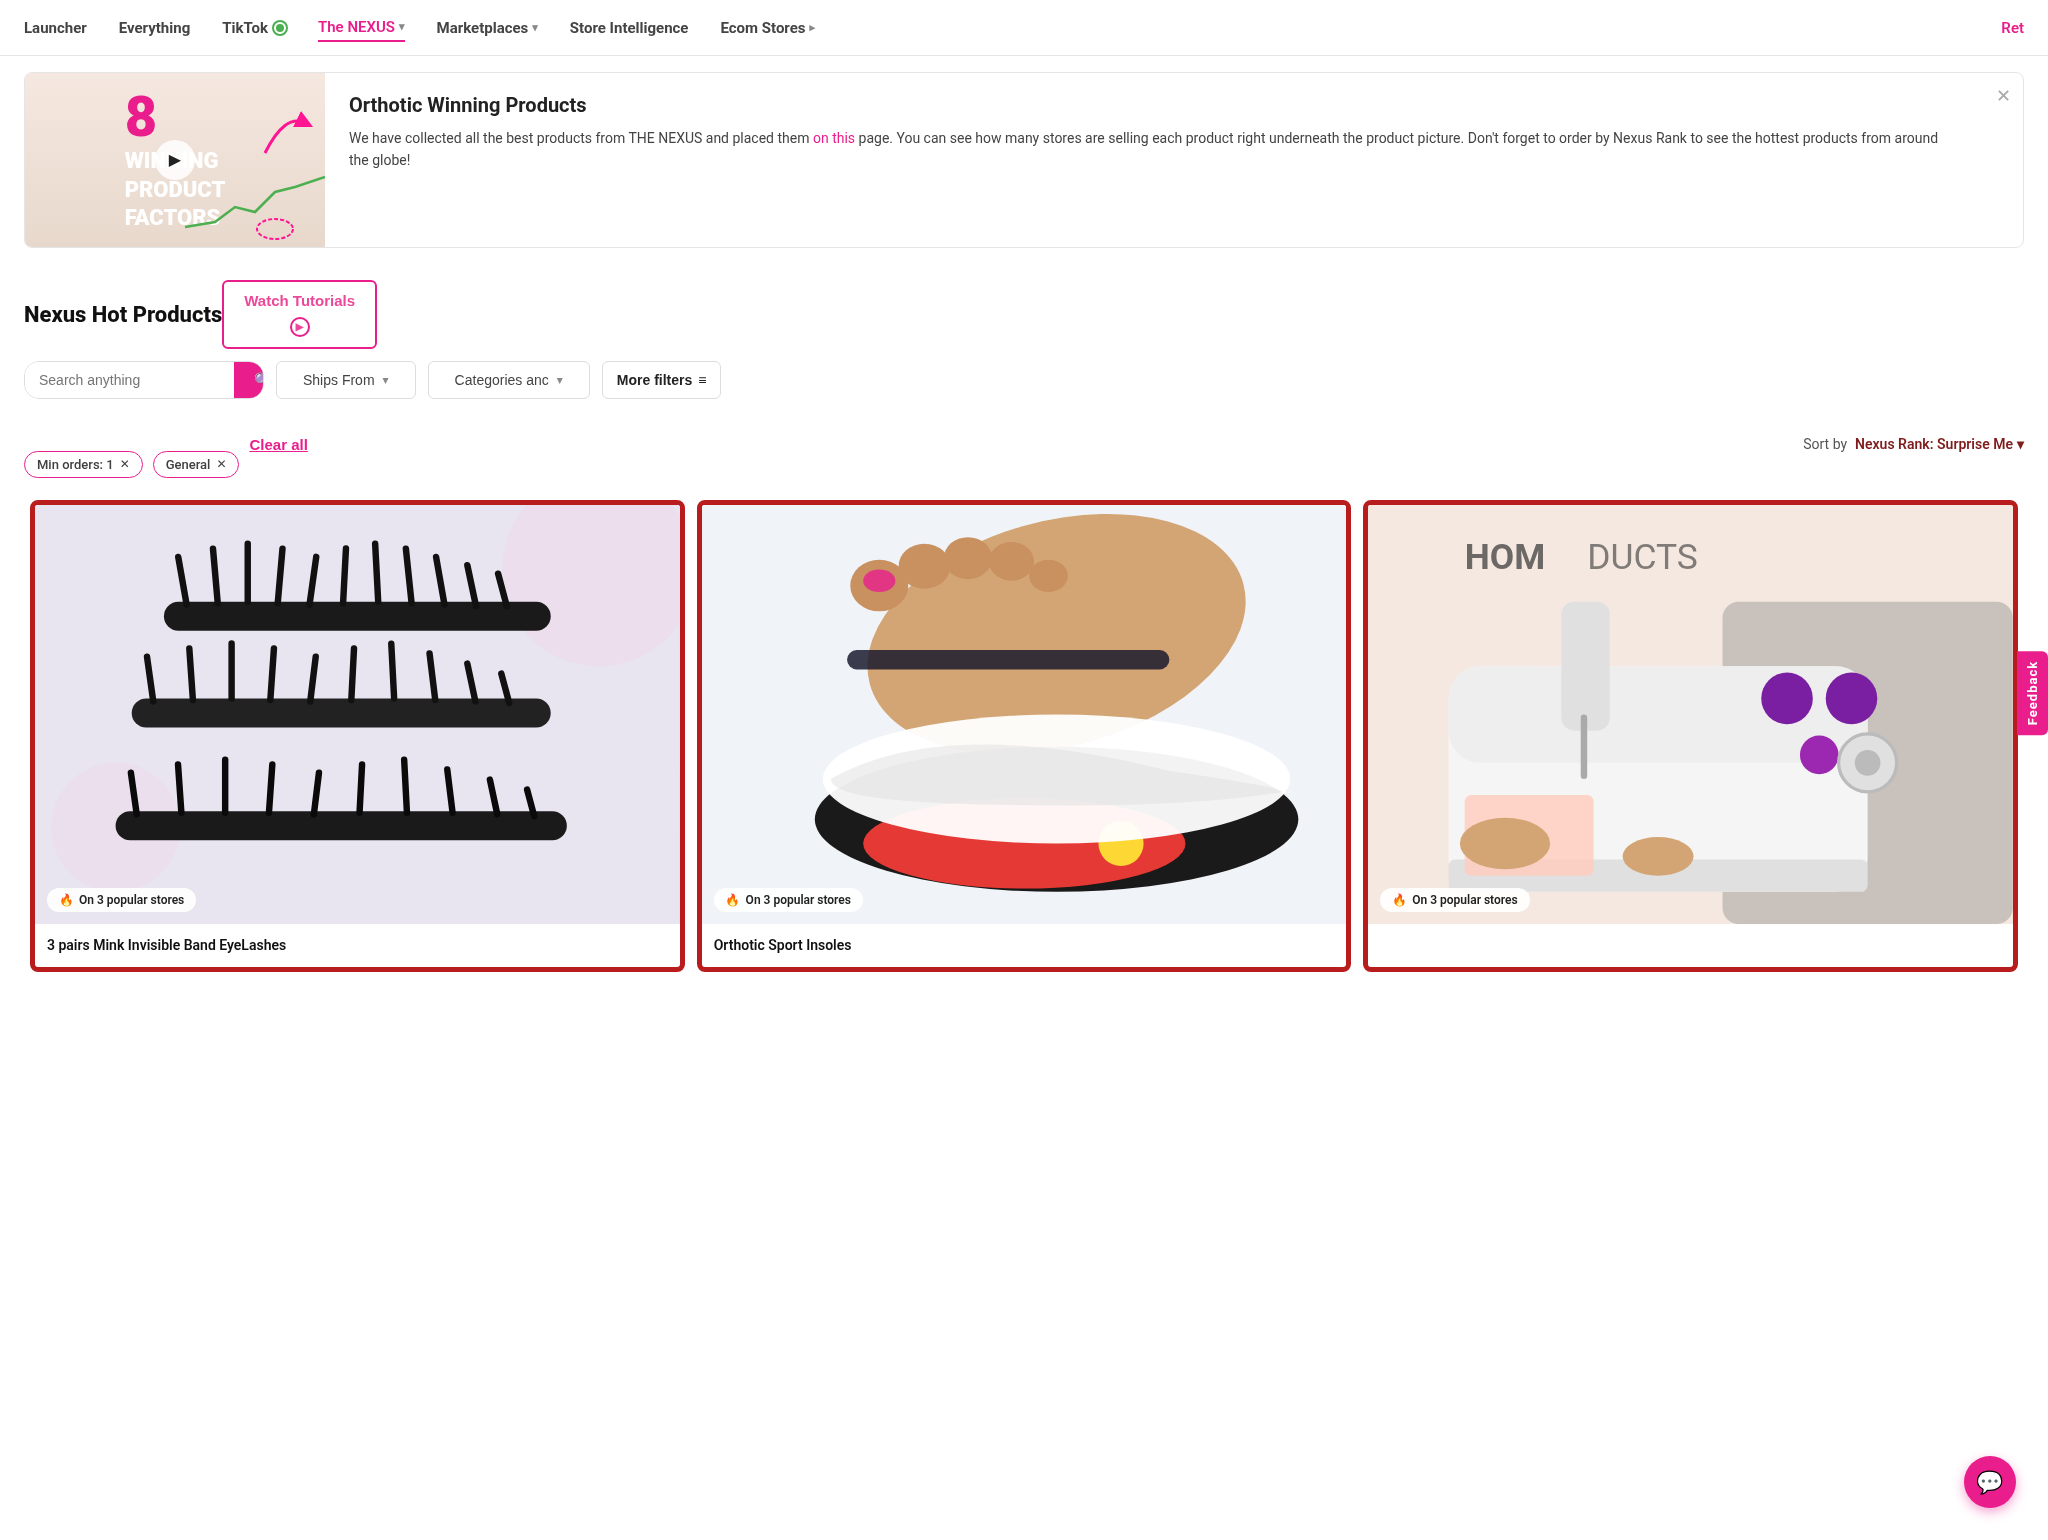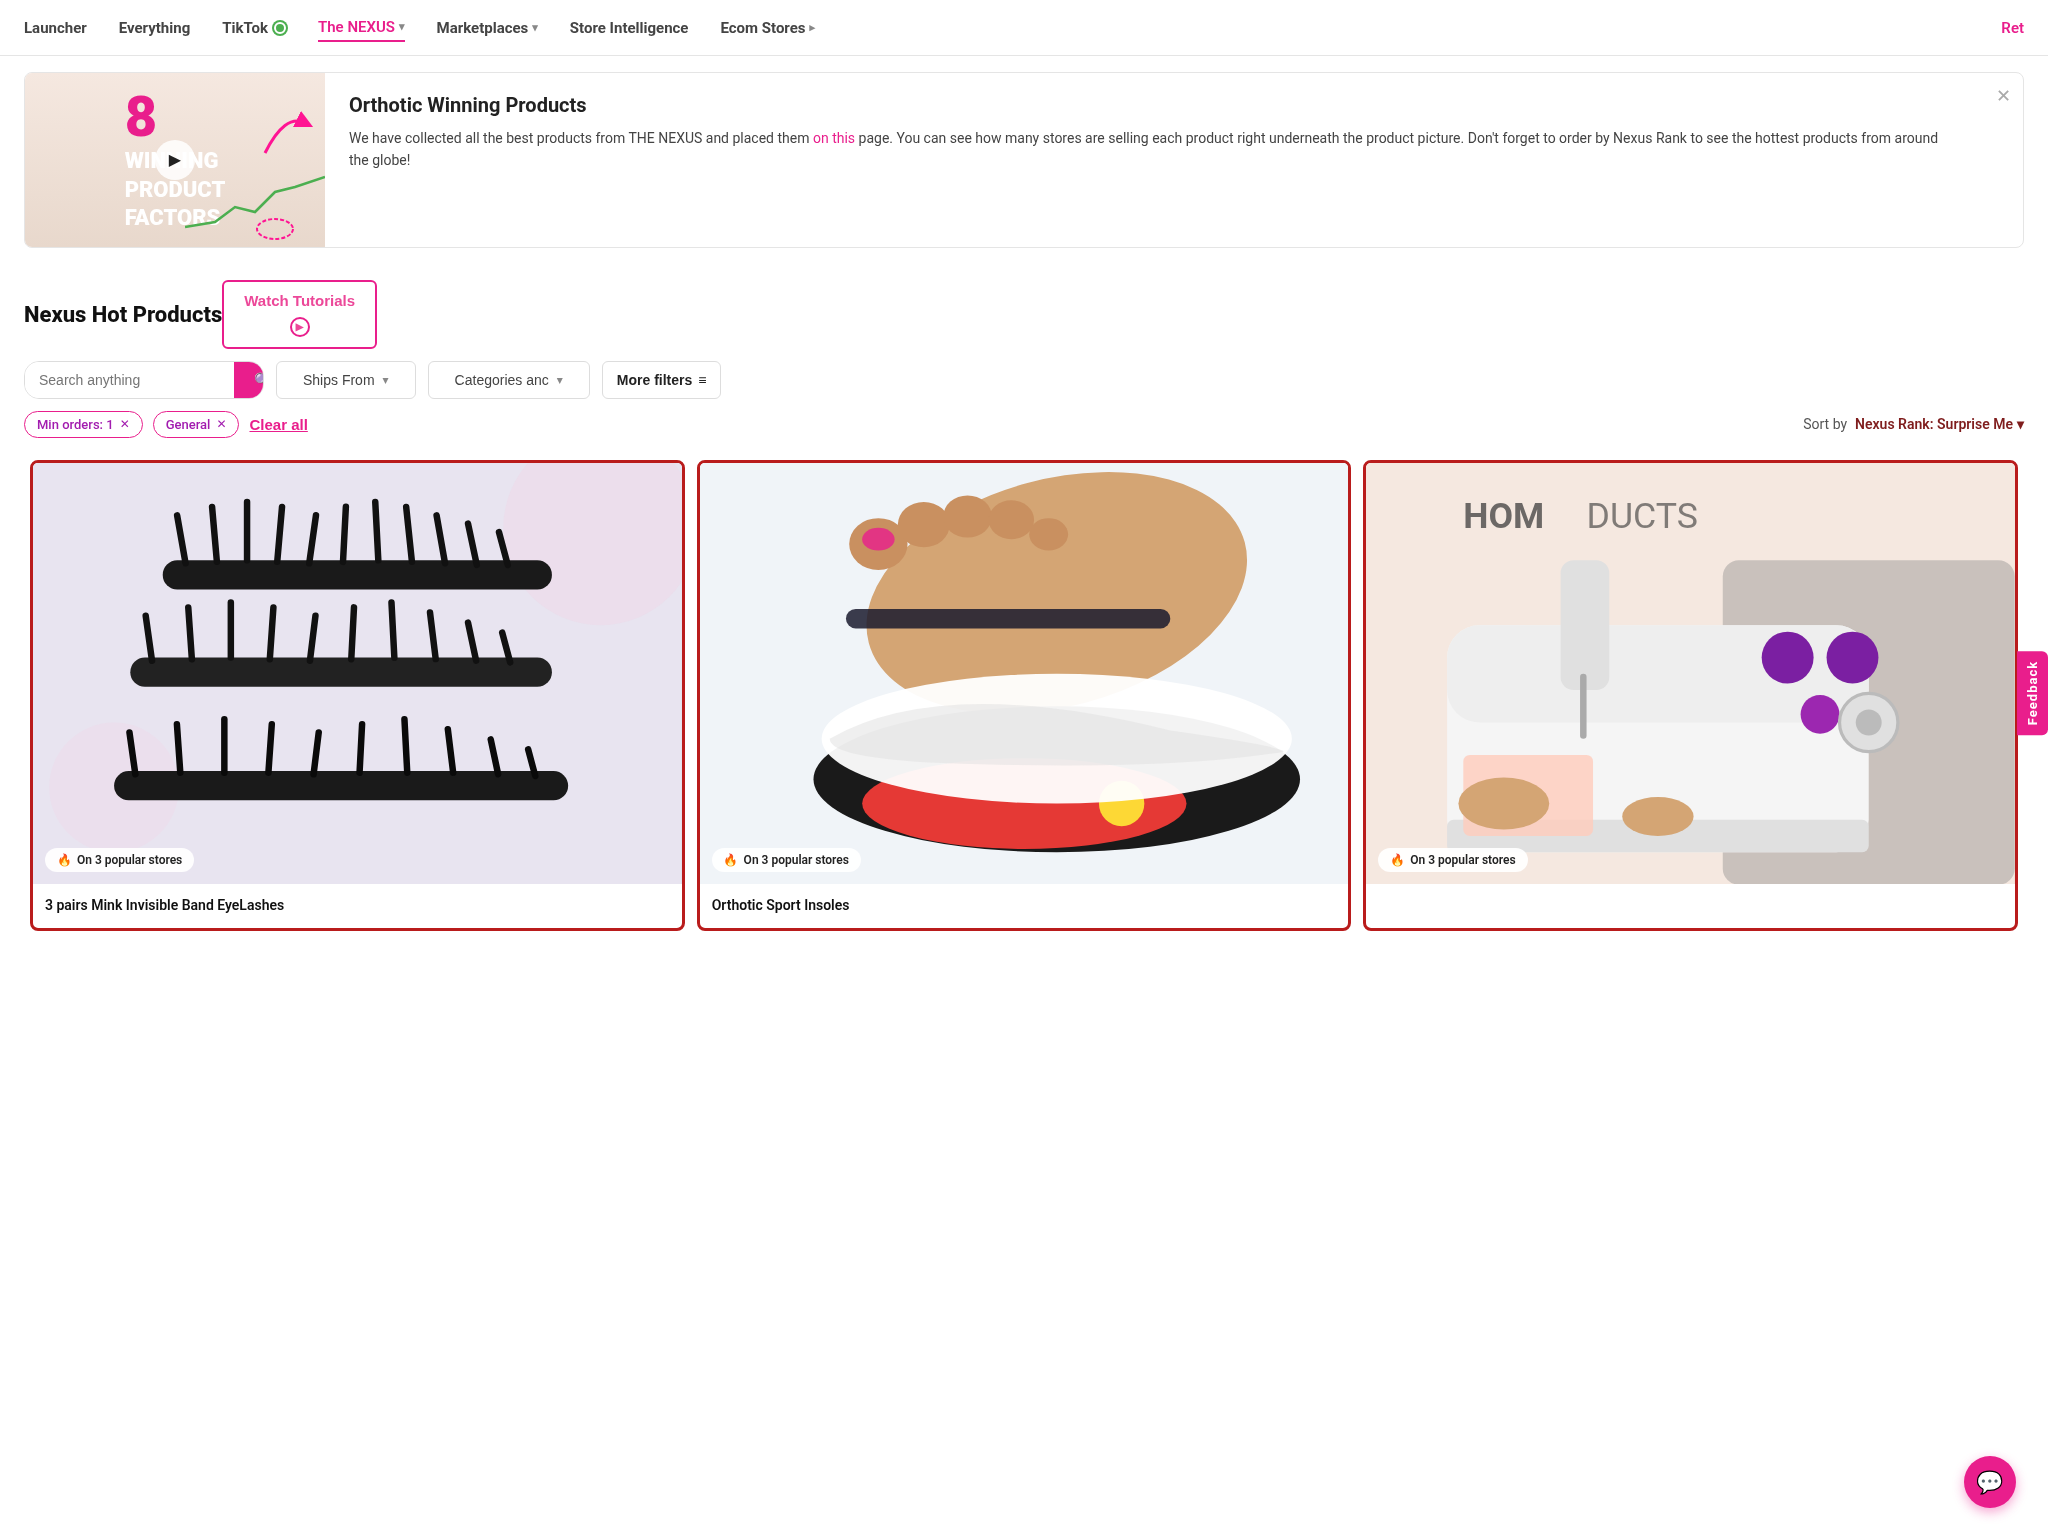--- a/index.html
+++ b/index.html
@@ -197,30 +197,31 @@
 
     
     .active-filters-row {
       display: flex;
       align-items: center;
       gap: 10px;
       padding: 0 24px 16px;
     }
     .filter-chip {
       border: 1px solid #e91e8c;
-      color: #a21caf;
+      color: #404040;
       background: #fff;
       border-radius: 20px;
       padding: 5px 12px;
       font-size: 13px;
       font-weight: 500;
       display: flex;
       align-items: center;
       gap: 6px;
       cursor: pointer;
+      margin-top: 40px;
     }
     .filter-chip .x { font-size: 12px; }
     .clear-all-btn {
       color: #e91e8c;
       background: none;
       border: none;
       font-size: 15px;
       font-weight: 600;
       cursor: pointer;
       text-decoration: underline;
@@ -243,21 +244,21 @@
     }
 
     
     .products-grid {
       display: grid;
       grid-template-columns: repeat(3, 1fr);
       gap: 0;
       padding: 0 24px;
     }
     .product-card {
-      border: 3px solid #b91c1c;
+      border: 5px solid #b91c1c;
       border-radius: 8px;
       overflow: hidden;
       margin: 6px;
       background: #fff;
       cursor: pointer;
     }
     .product-image-wrap {
       position: relative;
       width: 100%;
       padding-top: 65%;

